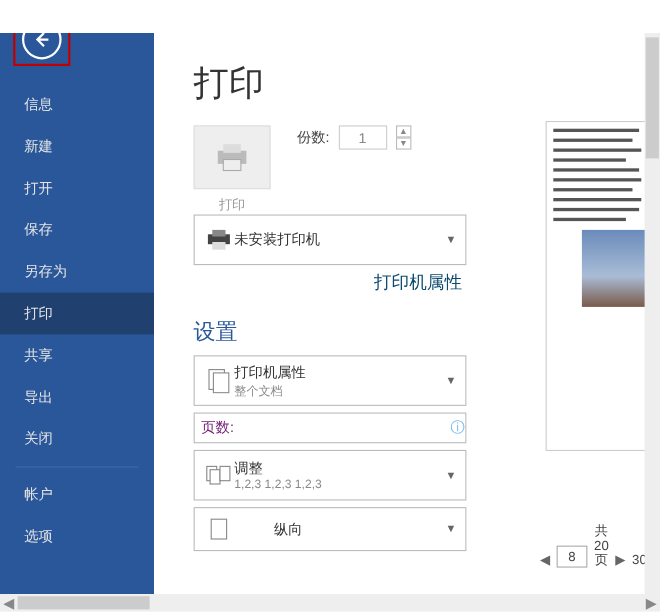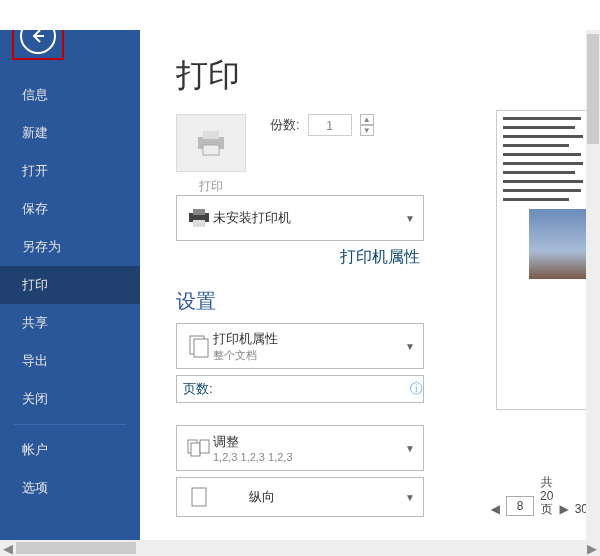--- a/index.html
+++ b/index.html
@@ -30,21 +30,21 @@
 .spinner span { width: 14px; height: 11px; border: 1px solid #bbb; font-size: 8px; display:flex; align-items:center; justify-content:center; color:#888; cursor:pointer; }
 .section-label { color: #2a579a; font-size: 20px; margin: 20px 0 8px 36px; font-weight: normal; }
 .dropdown { margin-left: 36px; width: 248px; height: 46px; border: 1px solid #bbb; display: flex; align-items: center; padding: 0 8px; cursor: pointer; }
 .dropdown.short { height: 40px; gap: 36px; }
 .dropdown .dd-icon { width: 28px; display: flex; justify-content: center; color: #555; }
 .dropdown .dd-text { flex: 1; font-size: 13px; color: #333; }
 .dropdown .dd-text .sub { font-size: 11px; color: #888; display: block; }
 .dropdown .dd-arrow { color: #666; font-size: 10px; }
 .printer-props { text-align: right; width: 284px; margin: 6px 0 0 0; padding-right: 4px; font-size: 16px; color: #0c4a6e; cursor: pointer; }
 .pages-row { margin: 6px 0 0 36px; width: 248px; display: flex; align-items: center; border: 1px solid #bbb; height: 28px; }
-.pages-label { color: #0c4a6e; padding: 0 6px; white-space: nowrap; }
+.pages-label { color: #701a75; padding: 0 6px; white-space: nowrap; }
 .pages-input { flex: 1; height: 22px; border: none; outline: none; padding: 0 4px; }
 .info-icon { color: #6bb0f0; padding: 0 6px; cursor: pointer; }
 .preview { position: absolute; right: 12px; top: 110px; width: 92px; height: 300px; border: 1px solid #ccc; background: #fff; overflow: hidden; }
 .preview .para { margin: 6px 6px 0 6px; height: 3px; background: #555; }
 .preview .para.w1 { width: 78px; } .preview .para.w2 { width: 72px; }
 .preview .para.w3 { width: 80px; } .preview .para.w4 { width: 66px; }
 .preview .imgph { margin: 8px 0 0 32px; width: 60px; height: 70px; background: linear-gradient(#6a8bbb, #a9bcd6 60%, #7a5a4a); }
 .pager { position: absolute; right: 12px; bottom: 24px; display: flex; align-items: flex-end; gap: 6px; font-size: 12px; color: #444; }
 .pager .arrow { cursor: pointer; color: #666; font-size: 12px; }
 .pager .pagebox { width: 28px; height: 20px; border: 1px solid #aaa; display: flex; align-items: center; justify-content: center; }
@@ -148,21 +148,21 @@
     </span>
     <span class="dd-arrow">▼</span>
   </div>
 
   <div class="pages-row">
     <span class="pages-label">页数:</span>
     <input class="pages-input" value="" style="">
     <span class="info-icon">ⓘ</span>
   </div>
 
-  <div class="dropdown" style="margin-top:22px">
+  <div class="dropdown" style="margin-top:6px">
     <span class="dd-icon">
       <svg width="24" height="22" viewBox="0 0 24 22">
           <rect x="1" y="3" width="9" height="13" fill="#fff" stroke="#888"></rect>
           <rect x="4" y="6" width="9" height="13" fill="#fff" stroke="#888"></rect>
           <rect x="13" y="3" width="9" height="13" fill="#fff" stroke="#888"></rect>
         </svg>
     </span>
     <span class="dd-text">
       <span>调整</span>
       <span class="sub">1,2,3   1,2,3   1,2,3</span>

